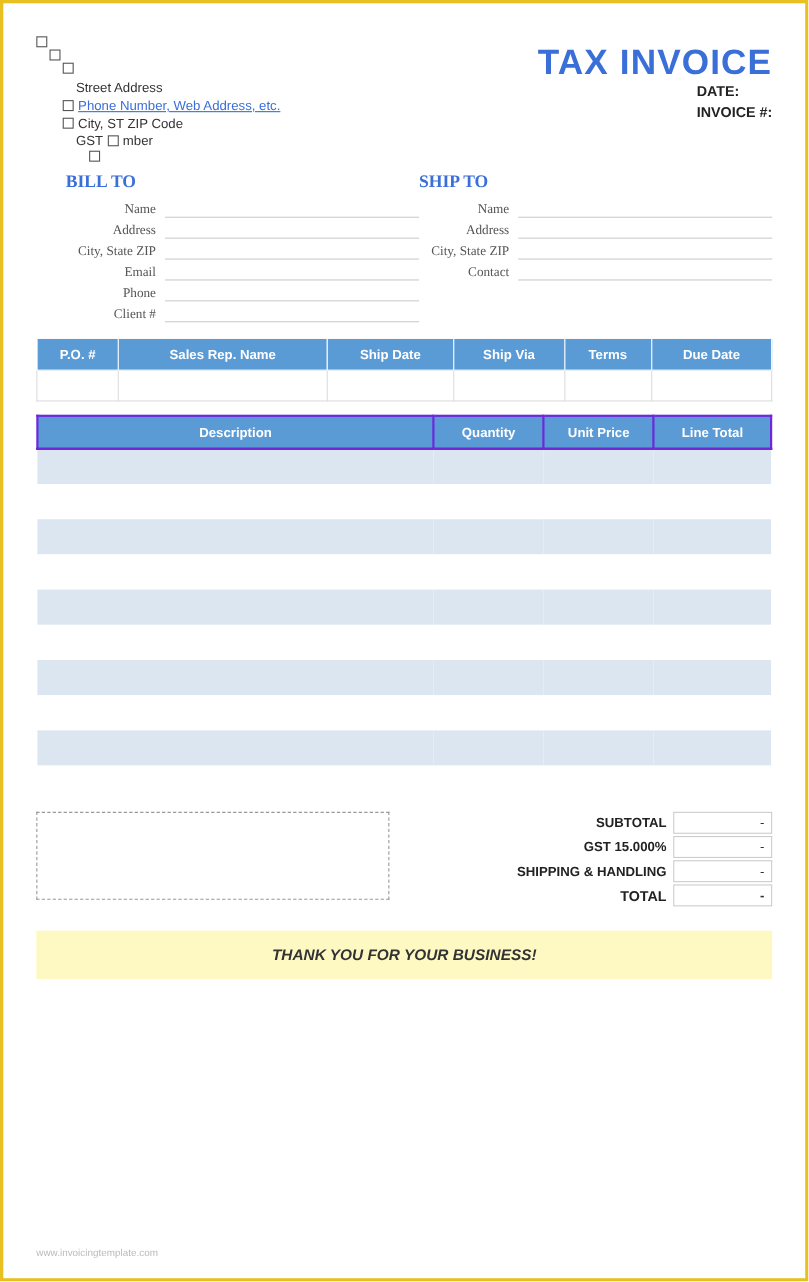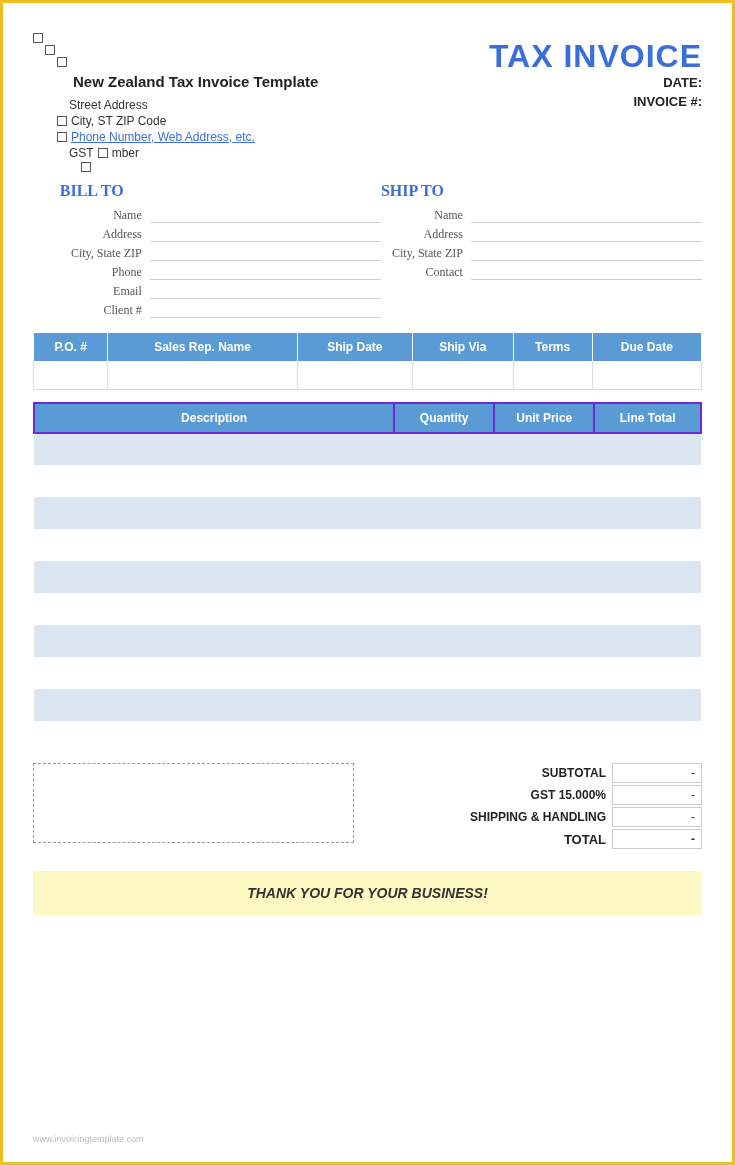--- a/index.html
+++ b/index.html
@@ -232,21 +232,21 @@
       padding: 14px;
       margin-top: 20px;
       font-size: 14px;
       font-style: italic;
       font-weight: bold;
       color: #333;
     }
 
     
     .top-right {
-      text-align: right;
+      text-align: left;
     }
     .top-right .tr-row {
       font-size: 13px;
       font-weight: bold;
       color: #222;
       margin-bottom: 4px;
     }
 
     .header-right {
       display: flex;
@@ -275,32 +275,31 @@
           <span class="checkbox"></span>
         </div>
         <div class="cb-row cb-indent-1">
           <span class="checkbox"></span>
         </div>
         <div class="cb-row cb-indent-2">
           <span class="checkbox"></span>
         </div>
       </div>
 
-      <div class="company-name">New Zealand Tax Invoice Template</div>
 
       <div class="cb-row cb-indent-3">
         <span>Street Address</span>
+      </div>
+      <div class="cb-row cb-indent-2">
+        <span class="checkbox"></span>
+        <span class="company-link">Phone Number, Web Address, etc.</span>
       </div>
       <div class="cb-row cb-indent-2">
         <span class="checkbox"></span>
         <span>City, ST  ZIP Code</span>
-      </div>
-      <div class="cb-row cb-indent-2">
-        <span class="checkbox"></span>
-        <span class="company-link">Phone Number, Web Address, etc.</span>
       </div>
       <div class="cb-row cb-indent-3">
         <span>GST</span>
         <span class="checkbox"></span>
         <span>mber</span>
       </div>
       <div class="cb-row cb-indent-4">
         <span class="checkbox"></span>
       </div>
     </div>
@@ -324,25 +323,25 @@
       </div>
       <div class="field-row">
         <span class="field-label">Address</span>
         <span class="field-value"></span>
       </div>
       <div class="field-row">
         <span class="field-label">City, State ZIP</span>
         <span class="field-value"></span>
       </div>
       <div class="field-row">
+        <span class="field-label">Email</span>
+        <span class="field-value"></span>
+      </div>
+      <div class="field-row">
         <span class="field-label">Phone</span>
-        <span class="field-value"></span>
-      </div>
-      <div class="field-row">
-        <span class="field-label">Email</span>
         <span class="field-value"></span>
       </div>
       <div class="field-row">
         <span class="field-label">Client #</span>
         <span class="field-value"></span>
       </div>
     </div>
 
     <div class="address-block">
       <div class="section-title">SHIP TO</div>

